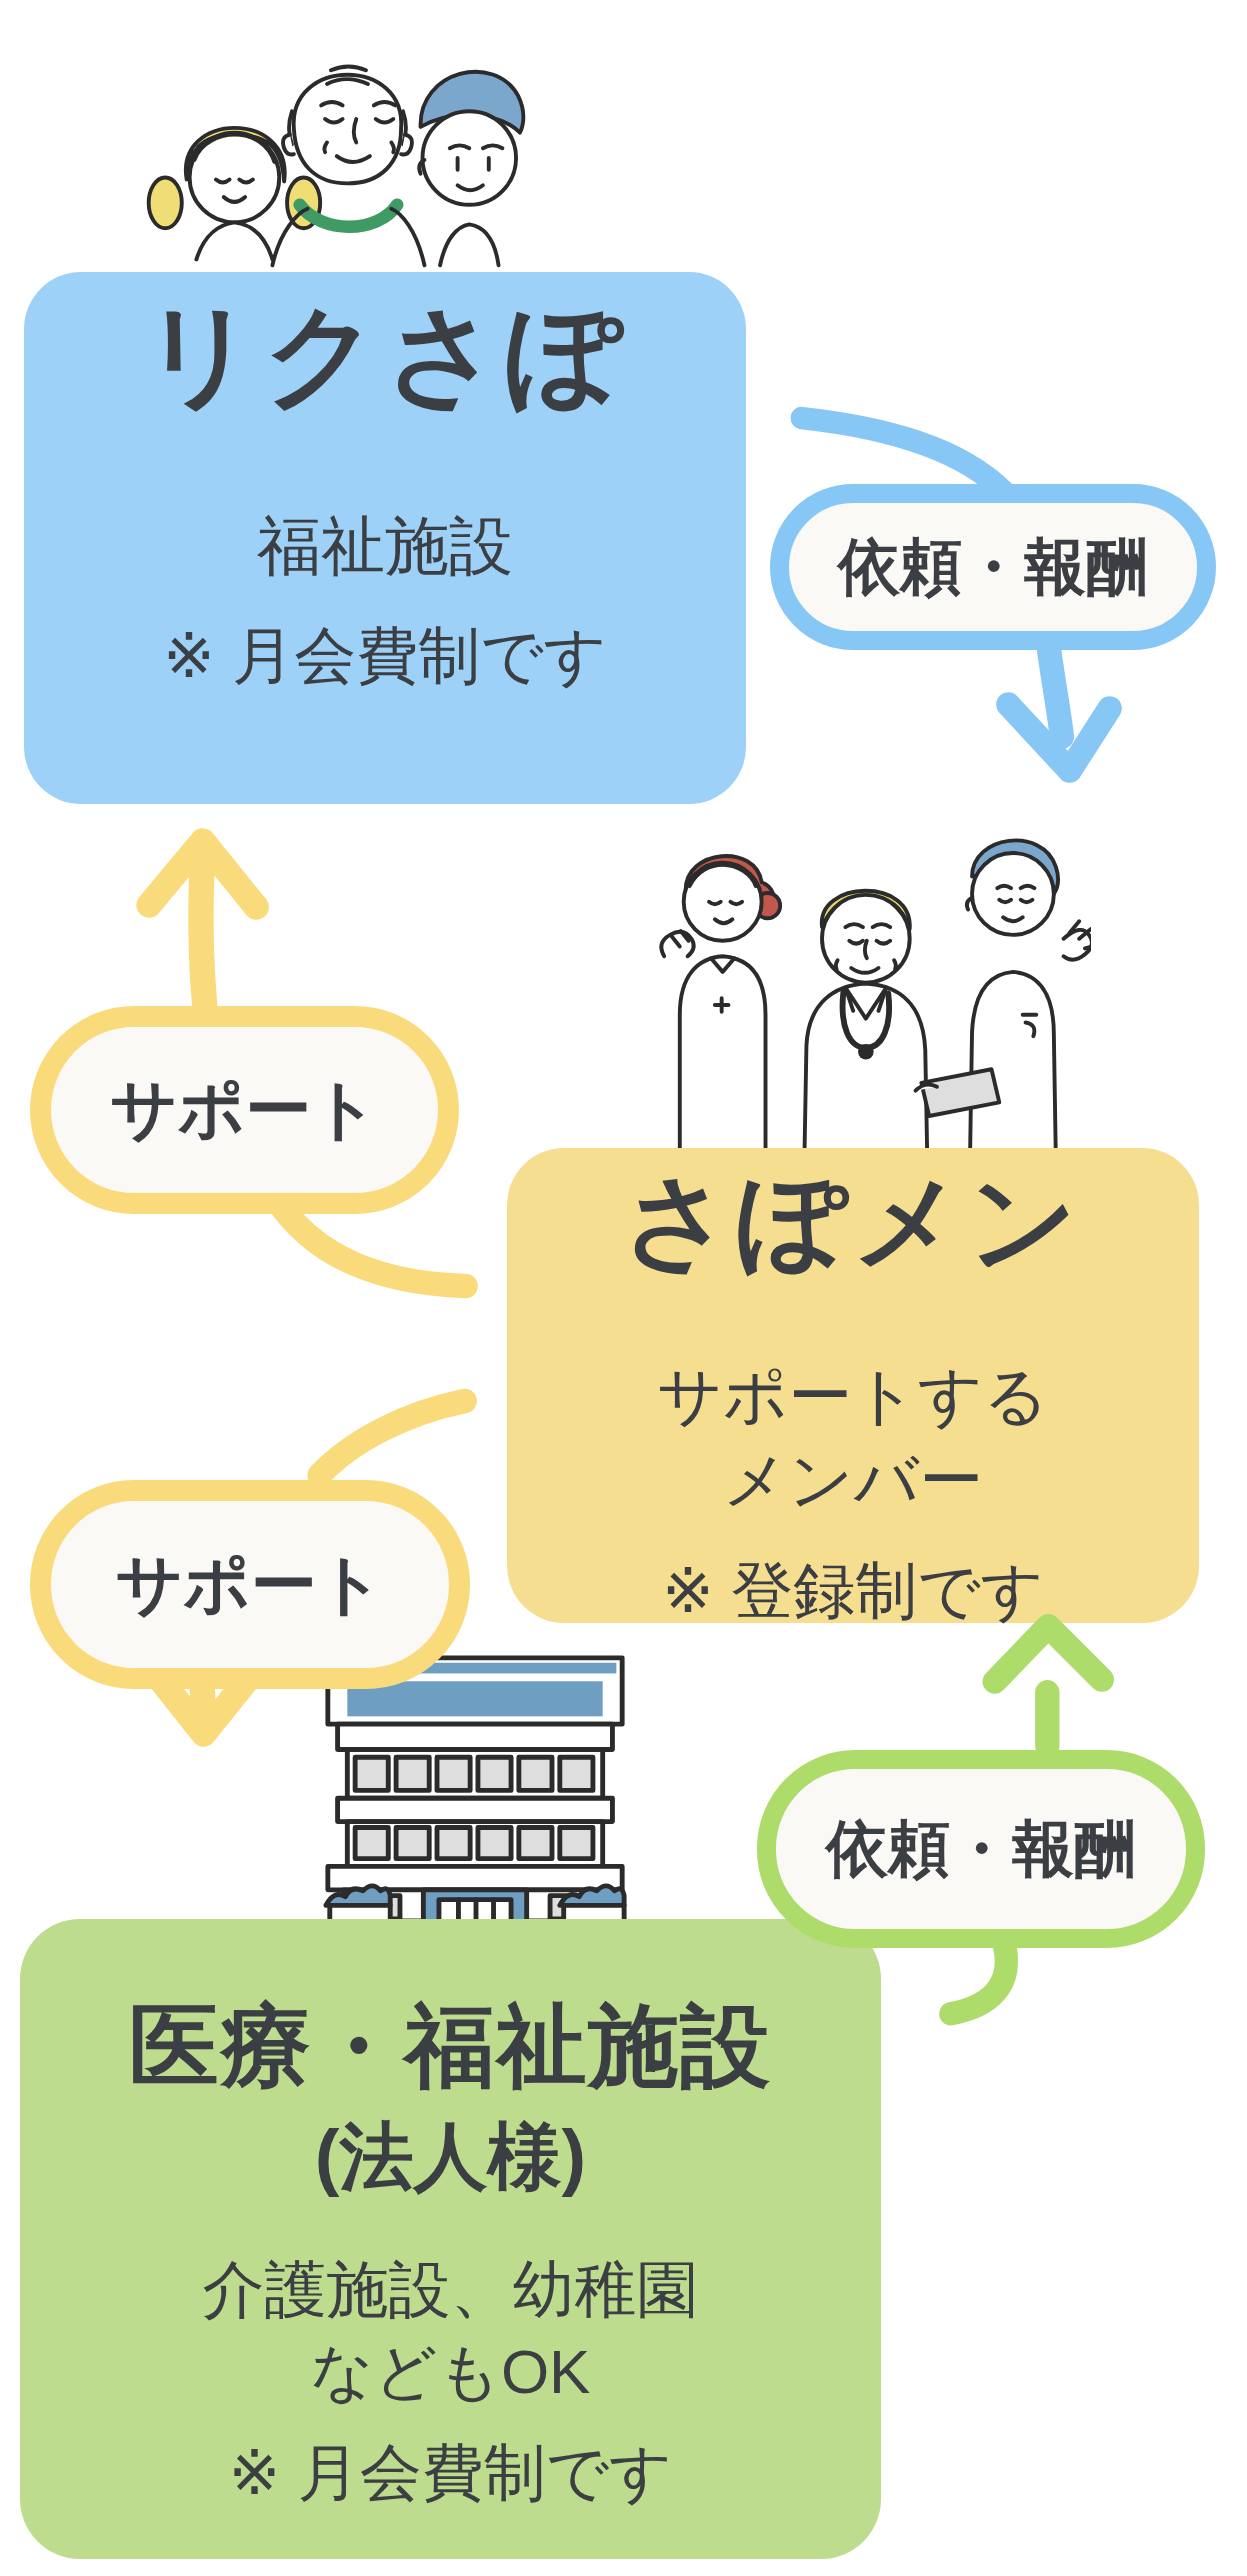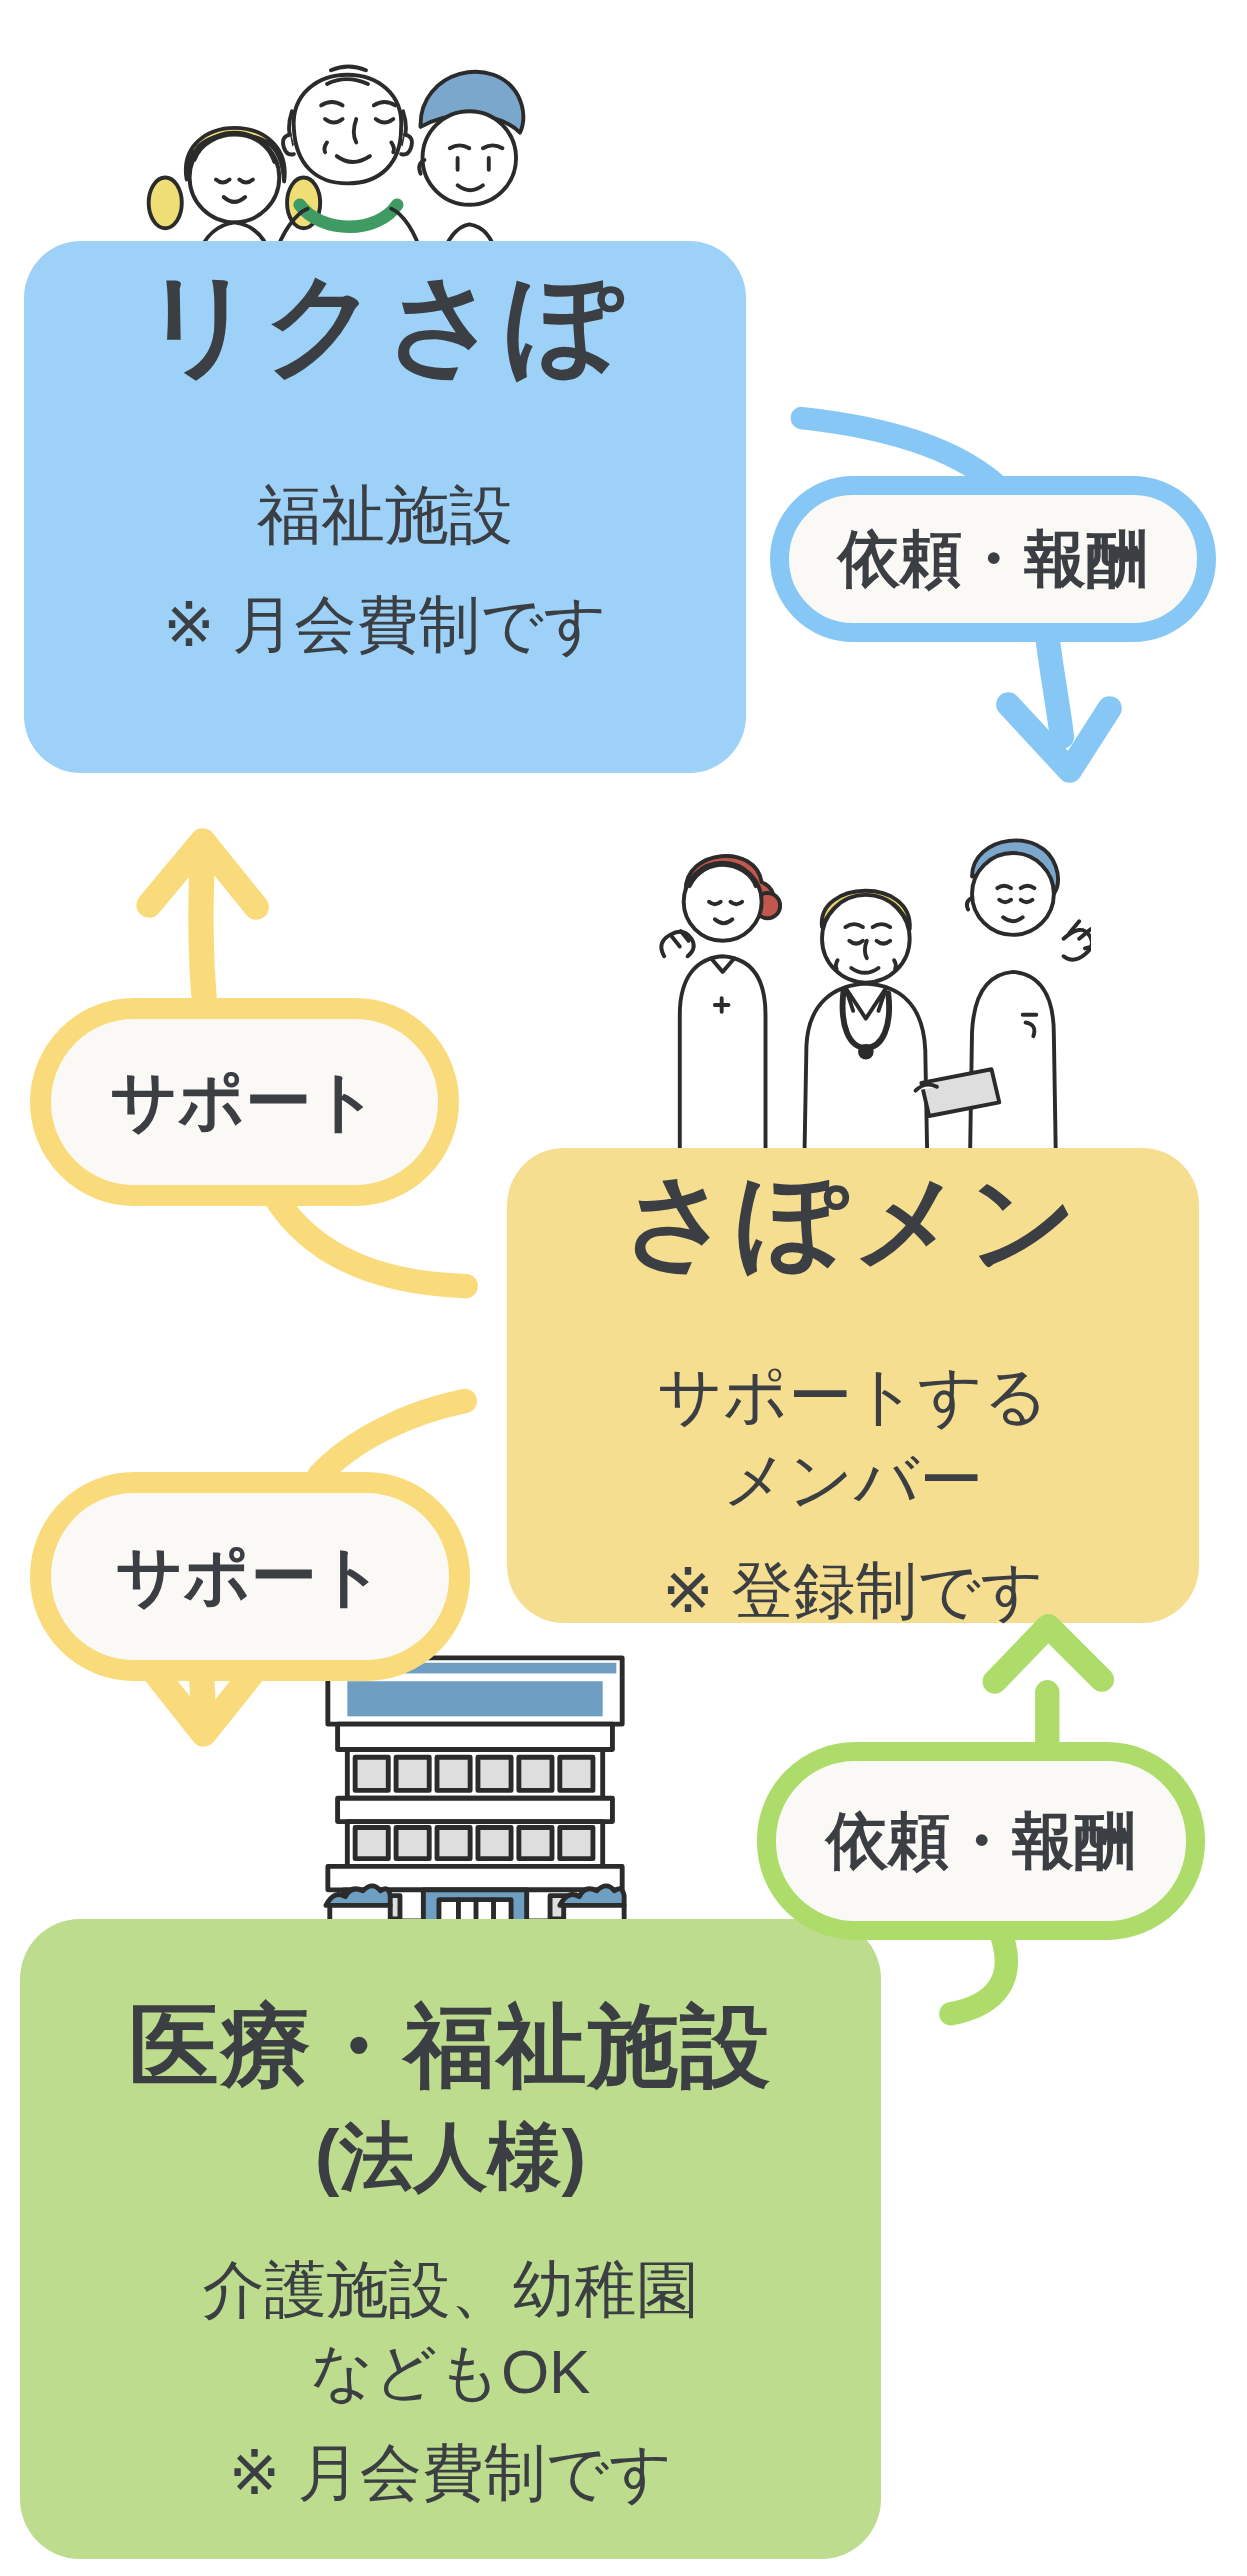--- a/index.html
+++ b/index.html
@@ -11,21 +11,21 @@
     font-family:"Liberation Sans","DejaVu Sans",sans-serif;color:var(--ink);
     border-radius:35px;
   }
   .illu{position:absolute;z-index:0;}
   .node{position:absolute;z-index:1;display:flex;flex-direction:column;align-items:center;text-align:center;}
   .node-title{font-weight:bold;line-height:1;letter-spacing:5.8px;white-space:nowrap;}
   .node-sub{font-weight:bold;line-height:1;white-space:nowrap;}
   .node-desc{line-height:1.32;white-space:nowrap;}
   .node-note{line-height:1;white-space:nowrap;}
 
-  .blue-box{left:24px;top:241px;width:722px;height:532px;border-radius:57px;background:var(--blue_box);padding-top:27px;box-sizing:border-box;}
+  .blue-box{left:24px;top:272px;width:722px;height:532px;border-radius:57px;background:var(--blue_box);padding-top:27px;box-sizing:border-box;}
   .blue-box .node-title{font-size:113px;}
   .blue-box .node-desc{font-size:64px;margin-top:92px;}
   .blue-box .node-note{font-size:62px;margin-top:37px;}
 
   .yellow-box{left:507px;top:1148px;width:692px;height:475px;border-radius:57px;background:var(--yellow_box);padding-top:19.5px;box-sizing:border-box;}
   .yellow-box .node-title{font-size:107px;}
   .yellow-box .node-desc{font-size:64px;margin-top:79px;}
   .yellow-box .node-note{font-size:62px;margin-top:38px;}
 
   .green-box{left:20px;top:1919px;width:861px;height:640px;border-radius:60px;background:var(--green_box);padding-top:82px;box-sizing:border-box;}
@@ -34,21 +34,21 @@
   .green-box .node-desc{font-size:62px;margin-top:55px;}
   .green-box .node-note{font-size:62px;margin-top:29px;}
 
   .overlay{position:absolute;left:0;top:0;width:1247px;height:2576px;z-index:2;}
   .overlay path{fill:none;stroke-linecap:round;stroke-linejoin:round;}
   .st-blue{stroke:var(--blue_accent);}
   .st-yellow{stroke:var(--yellow_accent);}
   .st-green{stroke:var(--green_accent);}
 
   .bubble{position:absolute;z-index:3;background:var(--bubble_fill);display:flex;align-items:center;justify-content:center;
-    font-weight:bold;white-space:nowrap;box-sizing:border-box;color:var(--ink);}
+    font-weight:bold;white-space:nowrap;box-sizing:border-box;color:var(--ink);margin-top:8px;}
   .bubble-blue{left:770px;top:476px;width:446px;height:166px;border-radius:83px;border:19.5px solid var(--blue_accent);font-size:62px;}
   .bubble-sup1{left:30px;top:998px;width:429px;height:208px;border-radius:104px;border:21.4px solid var(--yellow_accent);font-size:66px;}
   .bubble-sup2{left:30px;top:1472px;width:440px;height:209px;border-radius:104px;border:21.4px solid var(--yellow_accent);font-size:66px;}
   .bubble-green{left:757px;top:1742px;width:448px;height:198px;border-radius:98px;border:19.5px solid var(--green_accent);font-size:62px;}
 
   
   .s-line{stroke:var(--line);stroke-width:4;}
   .s-line5{stroke:var(--line);stroke-width:5;}
   .f-white{fill:#ffffff;}
   .f-none{fill:none;}

